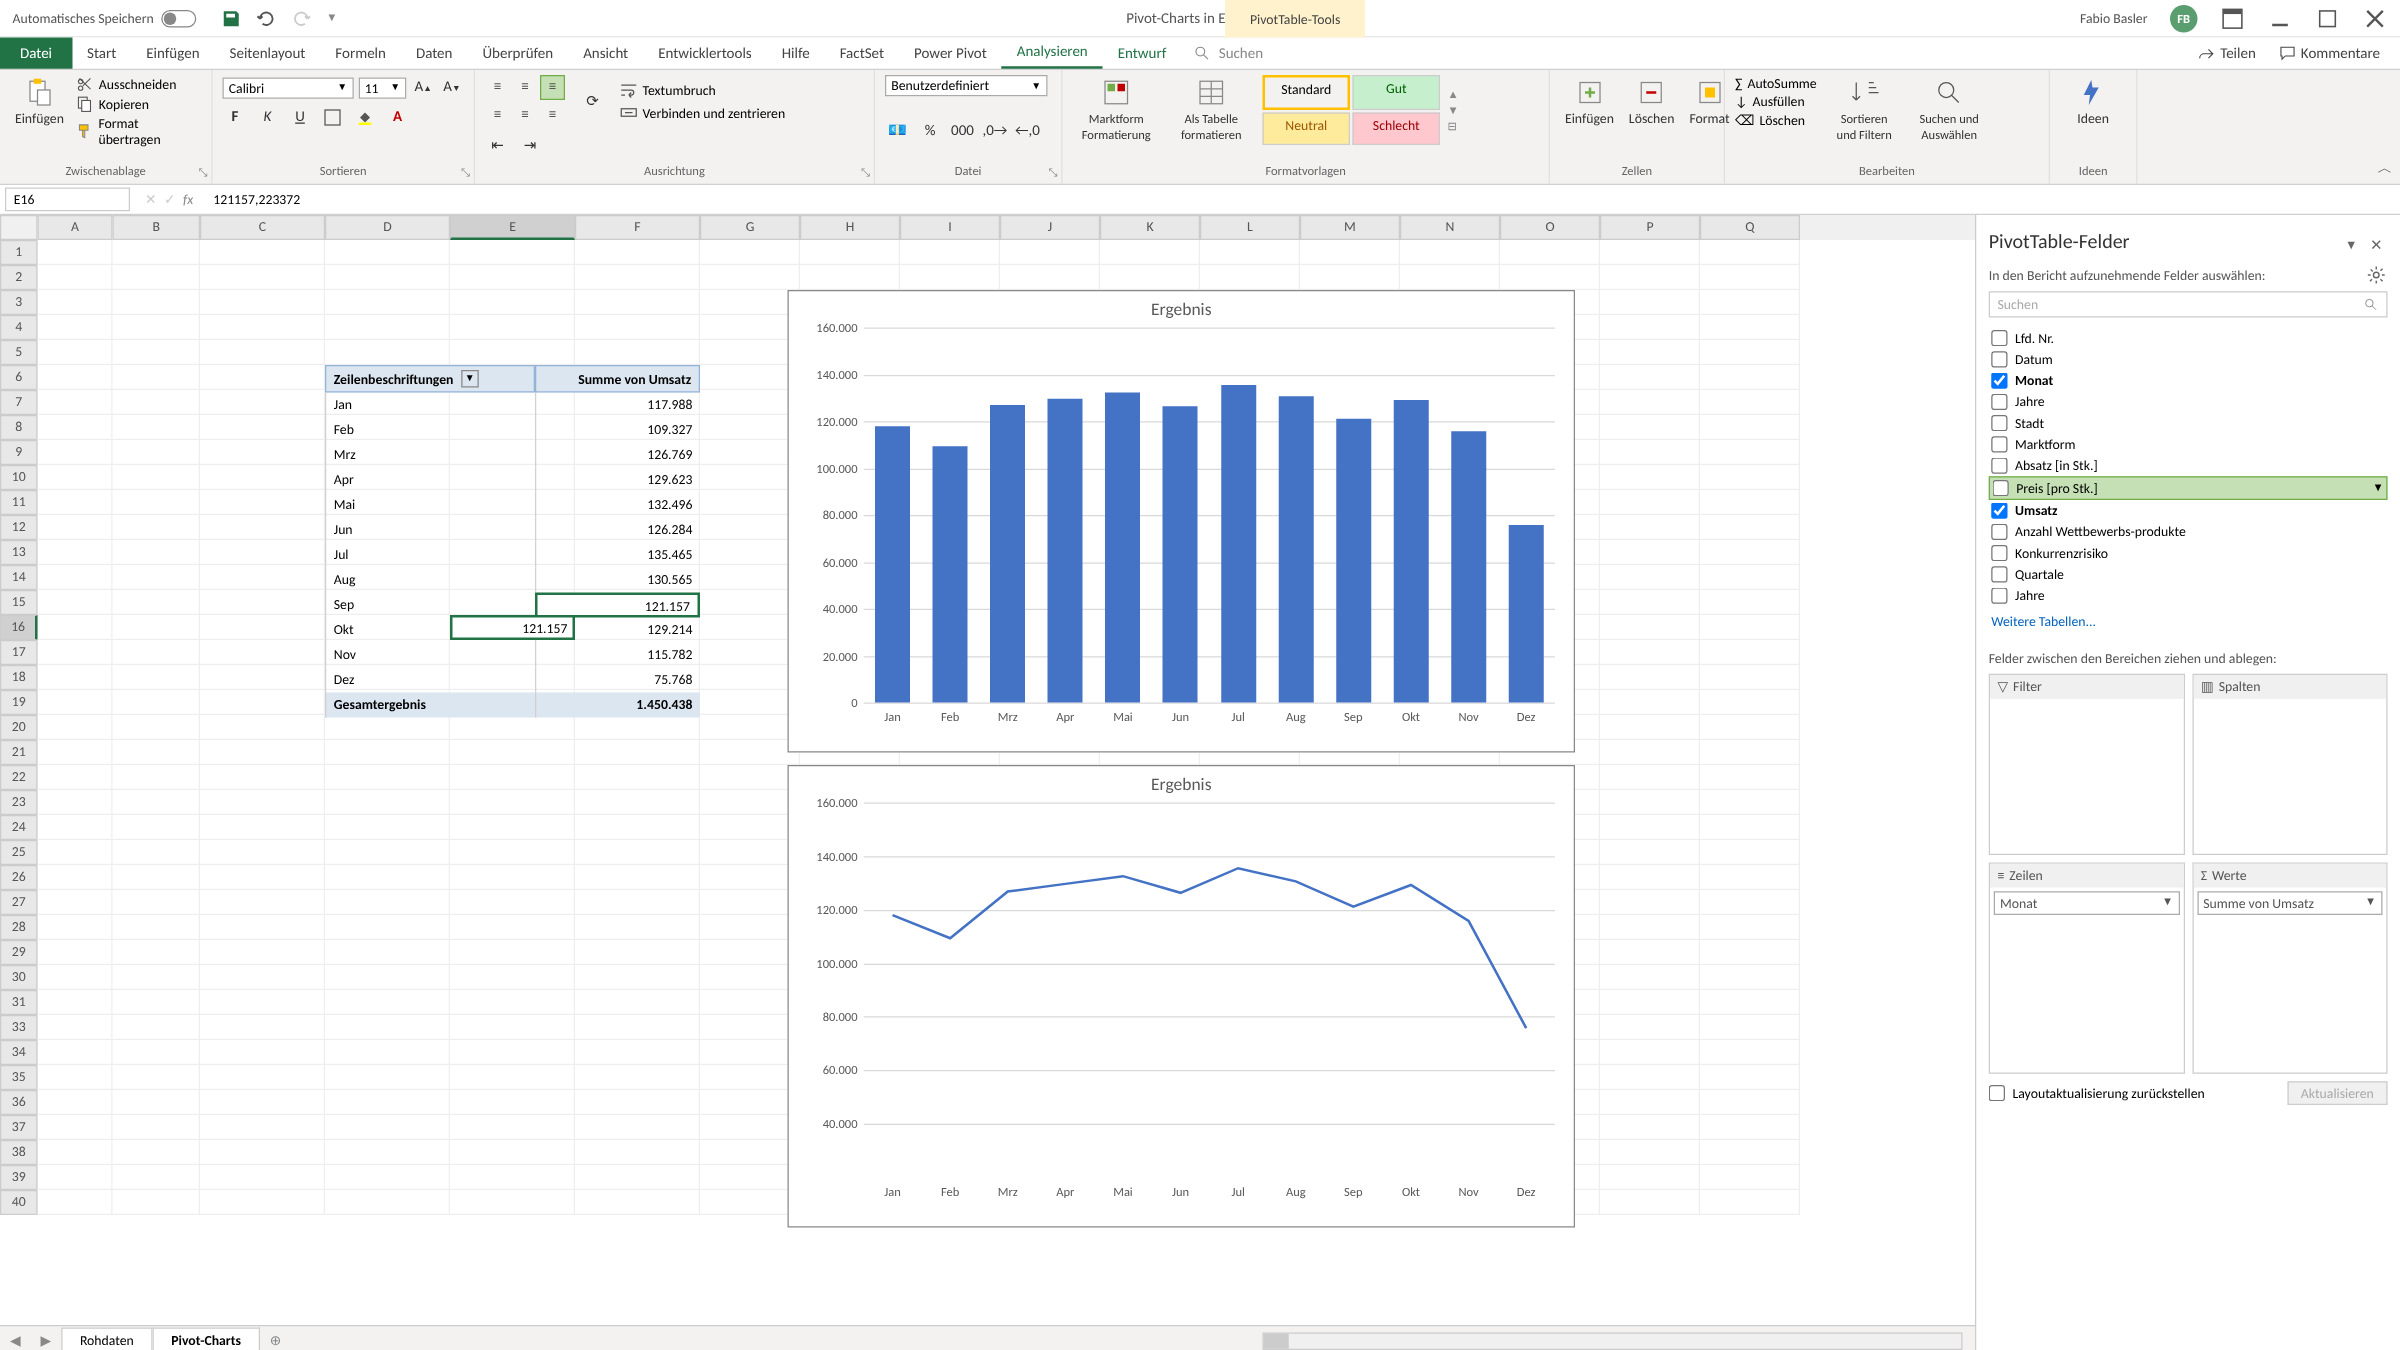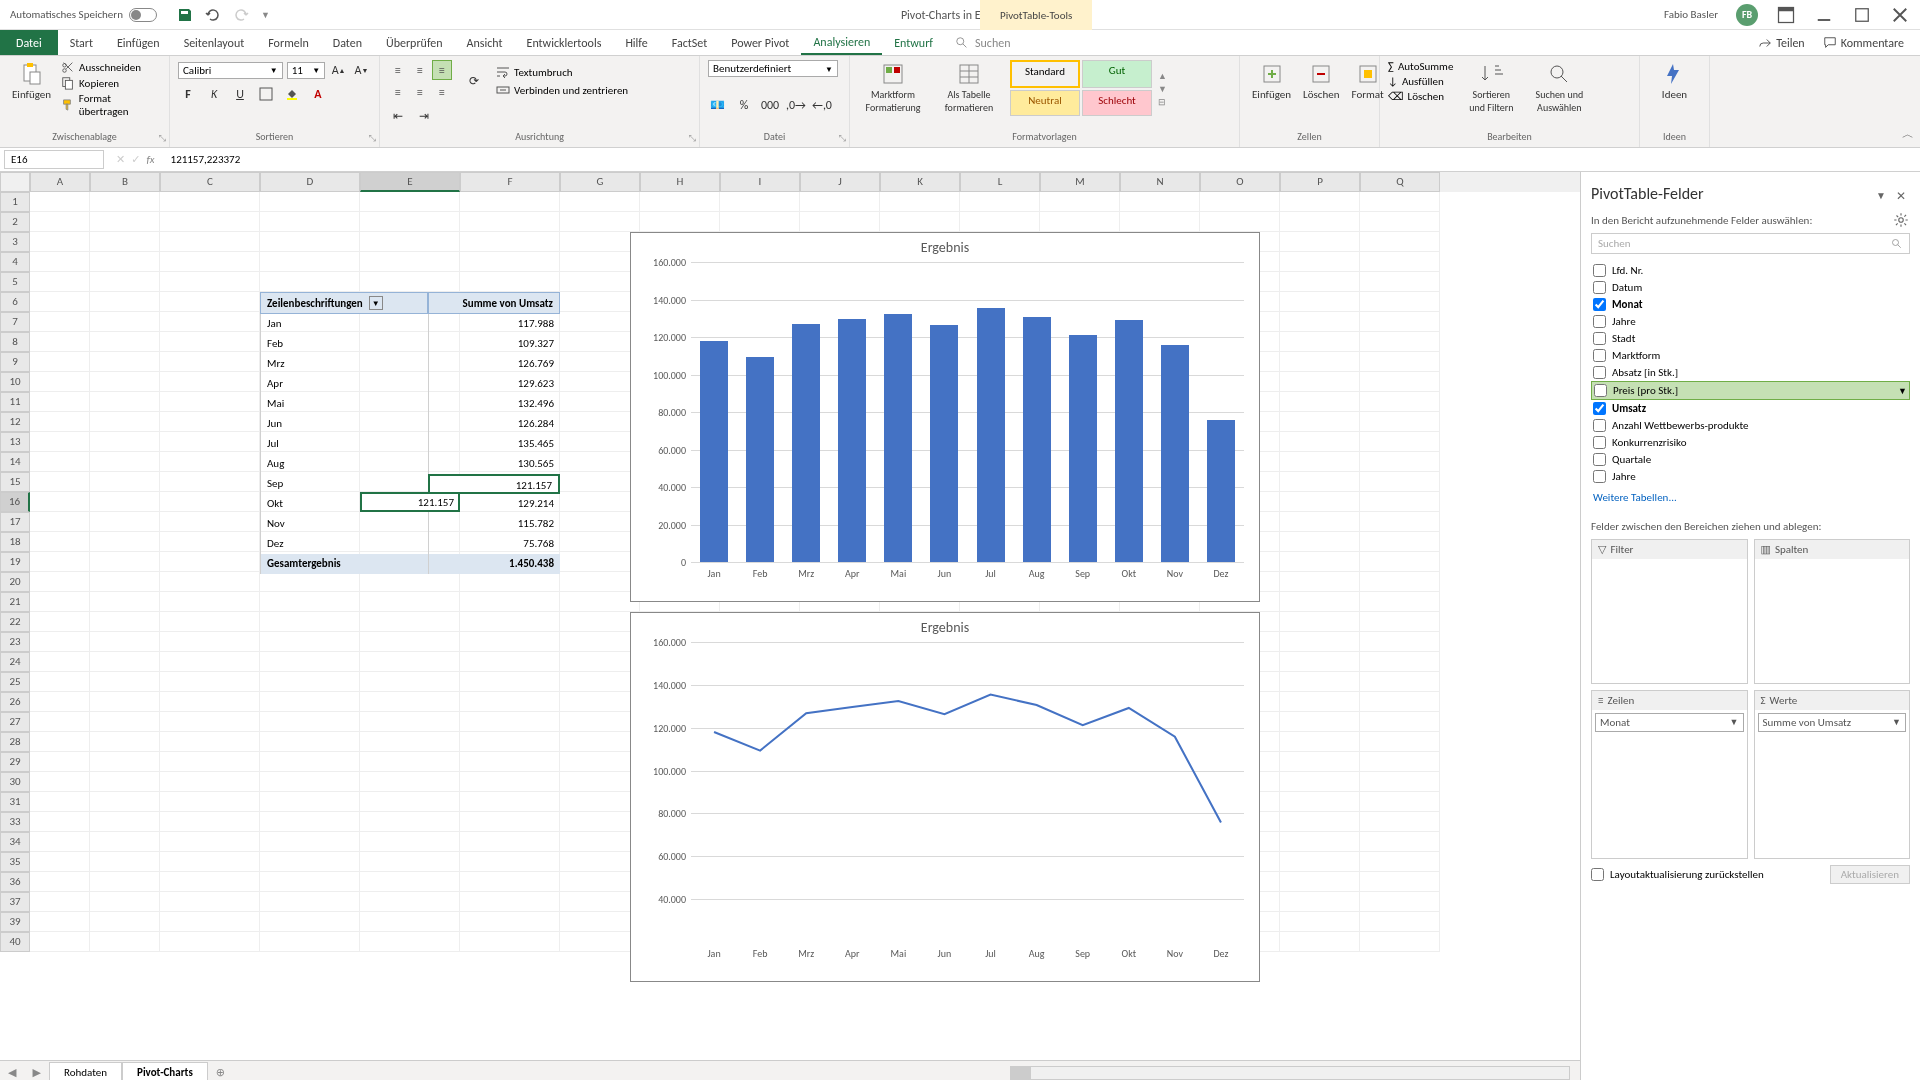--- a/index.html
+++ b/index.html
@@ -1199,20 +1199,40 @@
             <div class="cell" style="width: 80px;"></div>
             <div class="cell" style="width: 80px;"></div>
             <div class="cell" style="width: 80px;"></div>
             <div class="cell" style="width: 80px;"></div>
             <div class="cell" style="width: 80px;"></div>
             <div class="cell" style="width: 80px;"></div>
             <div class="cell" style="width: 80px;"></div>
             <div class="cell" style="width: 80px;"></div>
           </div>
           <div class="row">
+            <div class="row-h">38</div>
+            <div class="cell" style="width: 60px;"></div>
+            <div class="cell" style="width: 70px;"></div>
+            <div class="cell" style="width: 100px;"></div>
+            <div class="cell" style="width: 100px;"></div>
+            <div class="cell" style="width: 100px;"></div>
+            <div class="cell" style="width: 100px;"></div>
+            <div class="cell" style="width: 80px;"></div>
+            <div class="cell" style="width: 80px;"></div>
+            <div class="cell" style="width: 80px;"></div>
+            <div class="cell" style="width: 80px;"></div>
+            <div class="cell" style="width: 80px;"></div>
+            <div class="cell" style="width: 80px;"></div>
+            <div class="cell" style="width: 80px;"></div>
+            <div class="cell" style="width: 80px;"></div>
+            <div class="cell" style="width: 80px;"></div>
+            <div class="cell" style="width: 80px;"></div>
+            <div class="cell" style="width: 80px;"></div>
+          </div>
+          <div class="row">
             <div class="row-h">39</div>
             <div class="cell" style="width: 60px;"></div>
             <div class="cell" style="width: 70px;"></div>
             <div class="cell" style="width: 100px;"></div>
             <div class="cell" style="width: 100px;"></div>
             <div class="cell" style="width: 100px;"></div>
             <div class="cell" style="width: 100px;"></div>
             <div class="cell" style="width: 80px;"></div>
             <div class="cell" style="width: 80px;"></div>
             <div class="cell" style="width: 80px;"></div>

